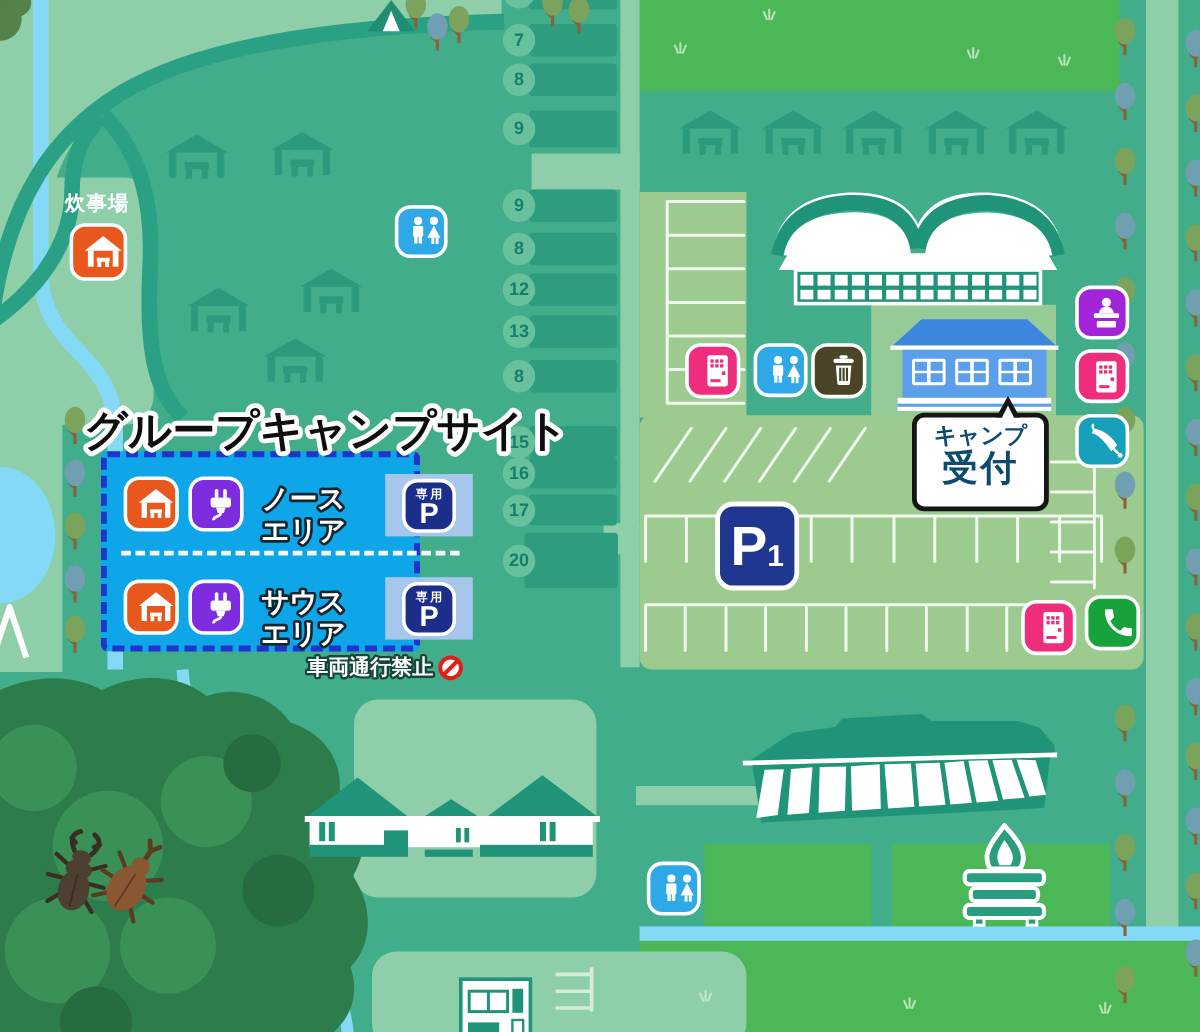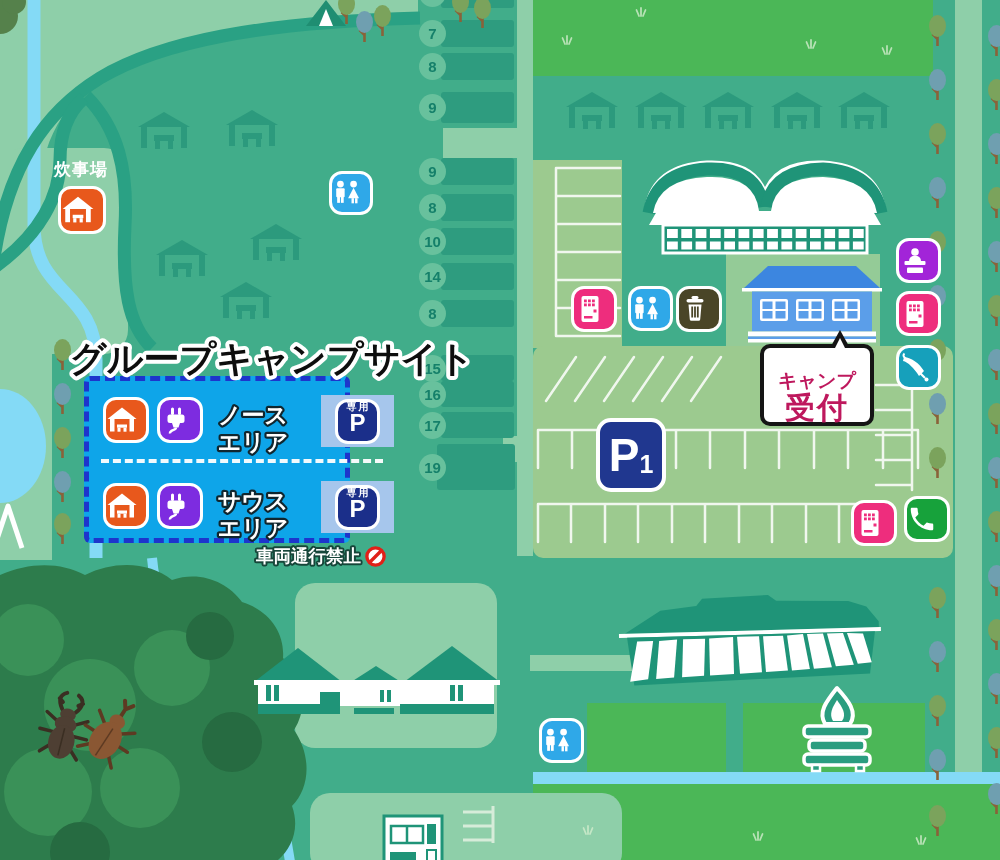--- a/index.html
+++ b/index.html
@@ -3,21 +3,21 @@
 <meta charset="utf-8">
 <style>
   *{margin:0;padding:0;box-sizing:border-box}
   html,body{width:1000px;height:860px}
   body{position:relative;overflow:hidden;background:#41ad8a;
        font-family:"Liberation Sans","DejaVu Sans",sans-serif}
   .abs{position:absolute}
   svg{display:block}
   
   .icon{position:absolute;width:46px;height:46px;border:3px solid #fff;border-radius:13px;
-        display:flex;align-items:center;justify-content:flex-start}
+        display:flex;align-items:center;justify-content:flex-end}
   .ic-orange{background:#e8581c}
   .ic-purple{background:#7d2ce0}
   .ic-blue{background:#2fa8e8}
   .ic-pink{background:#ee2d7d}
   .ic-olive{background:#4a4527}
   .ic-violet{background:#a224d8}
   .ic-teal{background:#16a0bb}
   .ic-green{background:#17a23b}
   .ic-navy{background:#1b2f8a}
   .senyo{flex-direction:column;color:#fff}
@@ -32,21 +32,21 @@
   
   #groupbox{position:absolute;left:84px;top:376px;width:266px;height:167px;background:#0ea5e9;
             border:5px dashed #1d35cc;border-radius:6px}
   .strip{position:absolute;width:73px;height:52px;background:#a6c6ec}
   #divider{position:absolute;left:12px;top:78px;width:282px;border-top:4px dashed #fff;opacity:.95}
   
   .num{position:absolute;width:27px;height:27px;border-radius:50%;background:#68c19d;color:#15806a;
        font-weight:bold;font-size:15px;display:flex;align-items:center;justify-content:center}
   
   #bubble{position:absolute;left:760px;top:344px;width:114px;height:82px;background:#fff;
-          border:4px solid #151515;border-radius:10px;text-align:center;color:#be185d;padding-top:22px}
+          border:4px solid #151515;border-radius:10px;text-align:center;color:#0c4a6e;padding-top:5px}
   #bubble::before{content:"";position:absolute;top:-18px;left:66px;border-left:10px solid transparent;
           border-right:10px solid transparent;border-bottom:18px solid #151515}
   #bubble::after{content:"";position:absolute;top:-10px;left:70px;border-left:6px solid transparent;
           border-right:6px solid transparent;border-bottom:12px solid #fff}
   .b1{font-size:19px;font-weight:900;line-height:1.15}
   .b2{font-size:30px;font-weight:900;line-height:1.05;letter-spacing:2px}
   
   #cooklabel{position:absolute;left:54px;top:158px;color:#fff;font-size:17px;font-weight:700;letter-spacing:1px}
   .otext{font-weight:bold;paint-order:stroke;stroke-linejoin:round}
 </style>
@@ -375,27 +375,27 @@
       <circle cx="14" cy="2" r="12" fill="#55814b"></circle>
   </g>
 </svg>
 
 <div class="num" style="left:419px;top:-20px"></div>
 <div class="num" style="left:419px;top:20px">7</div>
 <div class="num" style="left:419px;top:53px">8</div>
 <div class="num" style="left:419px;top:94px">9</div>
 <div class="num" style="left:419px;top:158px">9</div>
 <div class="num" style="left:419px;top:194px">8</div>
-<div class="num" style="left:419px;top:228px">10</div>
-<div class="num" style="left:419px;top:263px">14</div>
+<div class="num" style="left:419px;top:228px">12</div>
+<div class="num" style="left:419px;top:263px">13</div>
 <div class="num" style="left:419px;top:300px">8</div>
 <div class="num" style="left:419px;top:355px">15</div>
 <div class="num" style="left:419px;top:381px">16</div>
 <div class="num" style="left:419px;top:412px">17</div>
-<div class="num" style="left:419px;top:454px">19</div>
+<div class="num" style="left:419px;top:454px">20</div>
 
 <div id="groupbox">
   <div class="strip" style="left:232px;top:14px"></div>
   <div class="strip" style="left:232px;top:100px"></div>
   <div id="divider"></div>
 
   <div class="icon ic-orange" style="left:14px;top:16px">
     <svg width="32" height="32" viewBox="0 0 32 32" fill="#fff">
       <polygon points="16,3.5 30.5,15 1.5,15"></polygon>
         <rect x="4" y="15" width="4.5" height="12.5"></rect>

